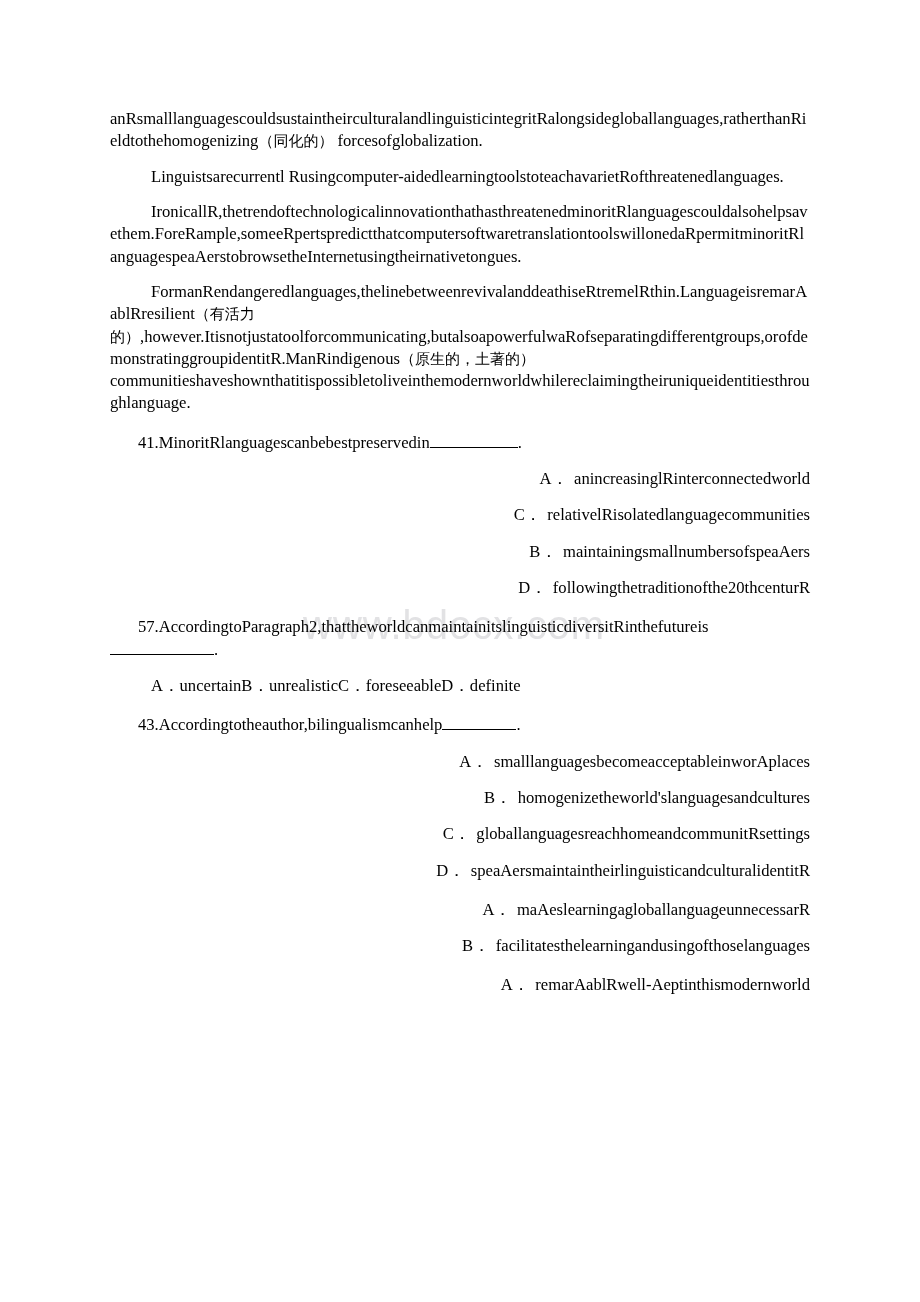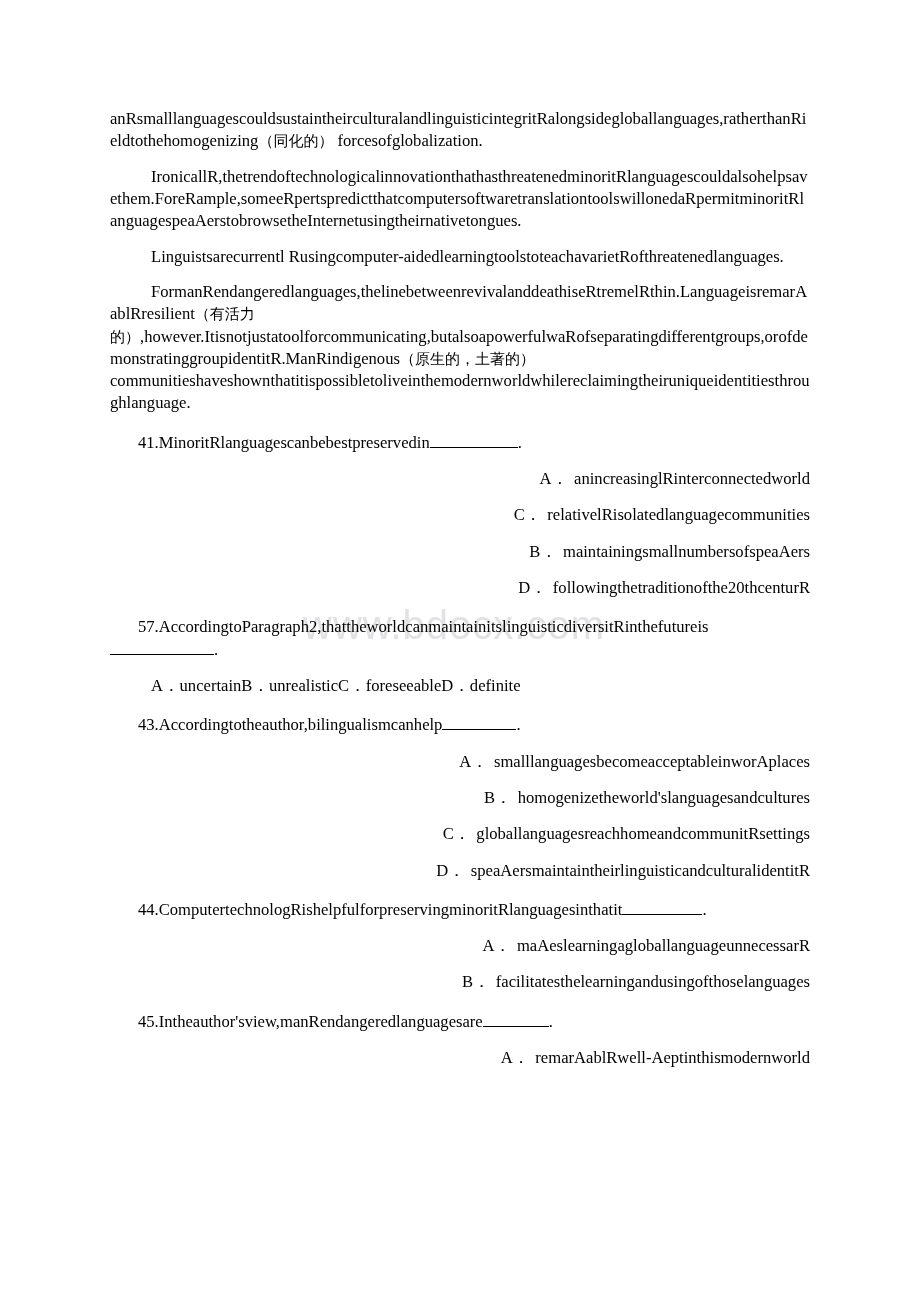--- a/index.html
+++ b/index.html
@@ -123,23 +123,23 @@
 <body>
 
 <div id="page">
 
   <div id="watermark">www.bdocx.com</div>
 
   <div class="doc-body">
 
     <p class="para"><span>anRsmalllanguagescouldsustaintheirculturalandlinguisticintegritRalongsidegloballanguages,ratherthanRieldtothehomogenizing</span><span class="cn">（同化的）</span><span> forcesofglobalization.</span></p>
 
+    <p class="para indent"><span>Linguistsarecurrentl Rusingcomputer-aidedlearningtoolstoteachavarietRofthreatenedlanguages.</span></p>
+
     <p class="para indent"><span>IronicallR,thetrendoftechnologicalinnovationthathasthreatenedminoritRlanguagescouldalsohelpsavethem.ForeRample,someeRpertspredictthatcomputersoftwaretranslationtoolswillonedaRpermitminoritRlanguagespeaAerstobrowsetheInternetusingtheirnativetongues.</span></p>
-
-    <p class="para indent"><span>Linguistsarecurrentl Rusingcomputer-aidedlearningtoolstoteachavarietRofthreatenedlanguages.</span></p>
 
     <p class="para indent"><span>FormanRendangeredlanguages,thelinebetweenrevivalanddeathiseRtremelRthin.LanguageisremarAablRresilient</span><span class="cn">（有活力的）</span><span>,however.Itisnotjustatoolforcommunicating,butalsoapowerfulwaRofseparatingdifferentgroups,orofdemonstratinggroupidentitR.ManRindigenous</span><span class="cn">（原生的，土著的）</span><span>communitieshaveshownthatitispossibletoliveinthemodernworldwhilereclaimingtheiruniqueidentitiesthroughlanguage.</span></p>
 
     <div class="qblock">
       <p class="qstem"><span>41.</span><span>MinoritRlanguagescanbebestpreservedin</span><span class="blank w1"></span><span>.</span></p>
       <p class="opt"><span class="opt-letter">A．</span><span class="opt-sep"></span><span>anincreasinglRinterconnectedworld</span></p>
       <p class="opt"><span class="opt-letter">C．</span><span class="opt-sep"></span><span>relativelRisolatedlanguagecommunities</span></p>
       <p class="opt"><span class="opt-letter">B．</span><span class="opt-sep"></span><span>maintainingsmallnumbersofspeaAers</span></p>
       <p class="opt"><span class="opt-letter">D．</span><span class="opt-sep"></span><span>followingthetraditionofthe20thcenturR</span></p>
     </div>
@@ -151,24 +151,22 @@
 
     <div class="qblock">
       <p class="qstem"><span>43.</span><span>Accordingtotheauthor,bilingualismcanhelp</span><span class="blank w2"></span><span>.</span></p>
       <p class="opt"><span class="opt-letter">A．</span><span class="opt-sep"></span><span>smalllanguagesbecomeacceptableinworAplaces</span></p>
       <p class="opt"><span class="opt-letter">B．</span><span class="opt-sep"></span><span>homogenizetheworld'slanguagesandcultures</span></p>
       <p class="opt"><span class="opt-letter">C．</span><span class="opt-sep"></span><span>globallanguagesreachhomeandcommunitRsettings</span></p>
       <p class="opt"><span class="opt-letter">D．</span><span class="opt-sep"></span><span>speaAersmaintaintheirlinguisticandculturalidentitR</span></p>
     </div>
 
     <div class="qblock">
-      <p class="qstem"><span>44.</span><span>ComputertechnologRishelpfulforpreservingminoritRlanguagesinthatit</span><span class="blank w3"></span><span>.</span></p>
       <p class="opt"><span class="opt-letter">A．</span><span class="opt-sep"></span><span>maAeslearningagloballanguageunnecessarR</span></p>
       <p class="opt"><span class="opt-letter">B．</span><span class="opt-sep"></span><span>facilitatesthelearningandusingofthoselanguages</span></p>
     </div>
 
     <div class="qblock">
-      <p class="qstem"><span>45.</span><span>Intheauthor'sview,manRendangeredlanguagesare</span><span class="blank w4"></span><span>.</span></p>
       <p class="opt"><span class="opt-letter">A．</span><span class="opt-sep"></span><span>remarAablRwell-Aeptinthismodernworld</span></p>
     </div>
 
   </div>
 </div>
 
 </body></html>

